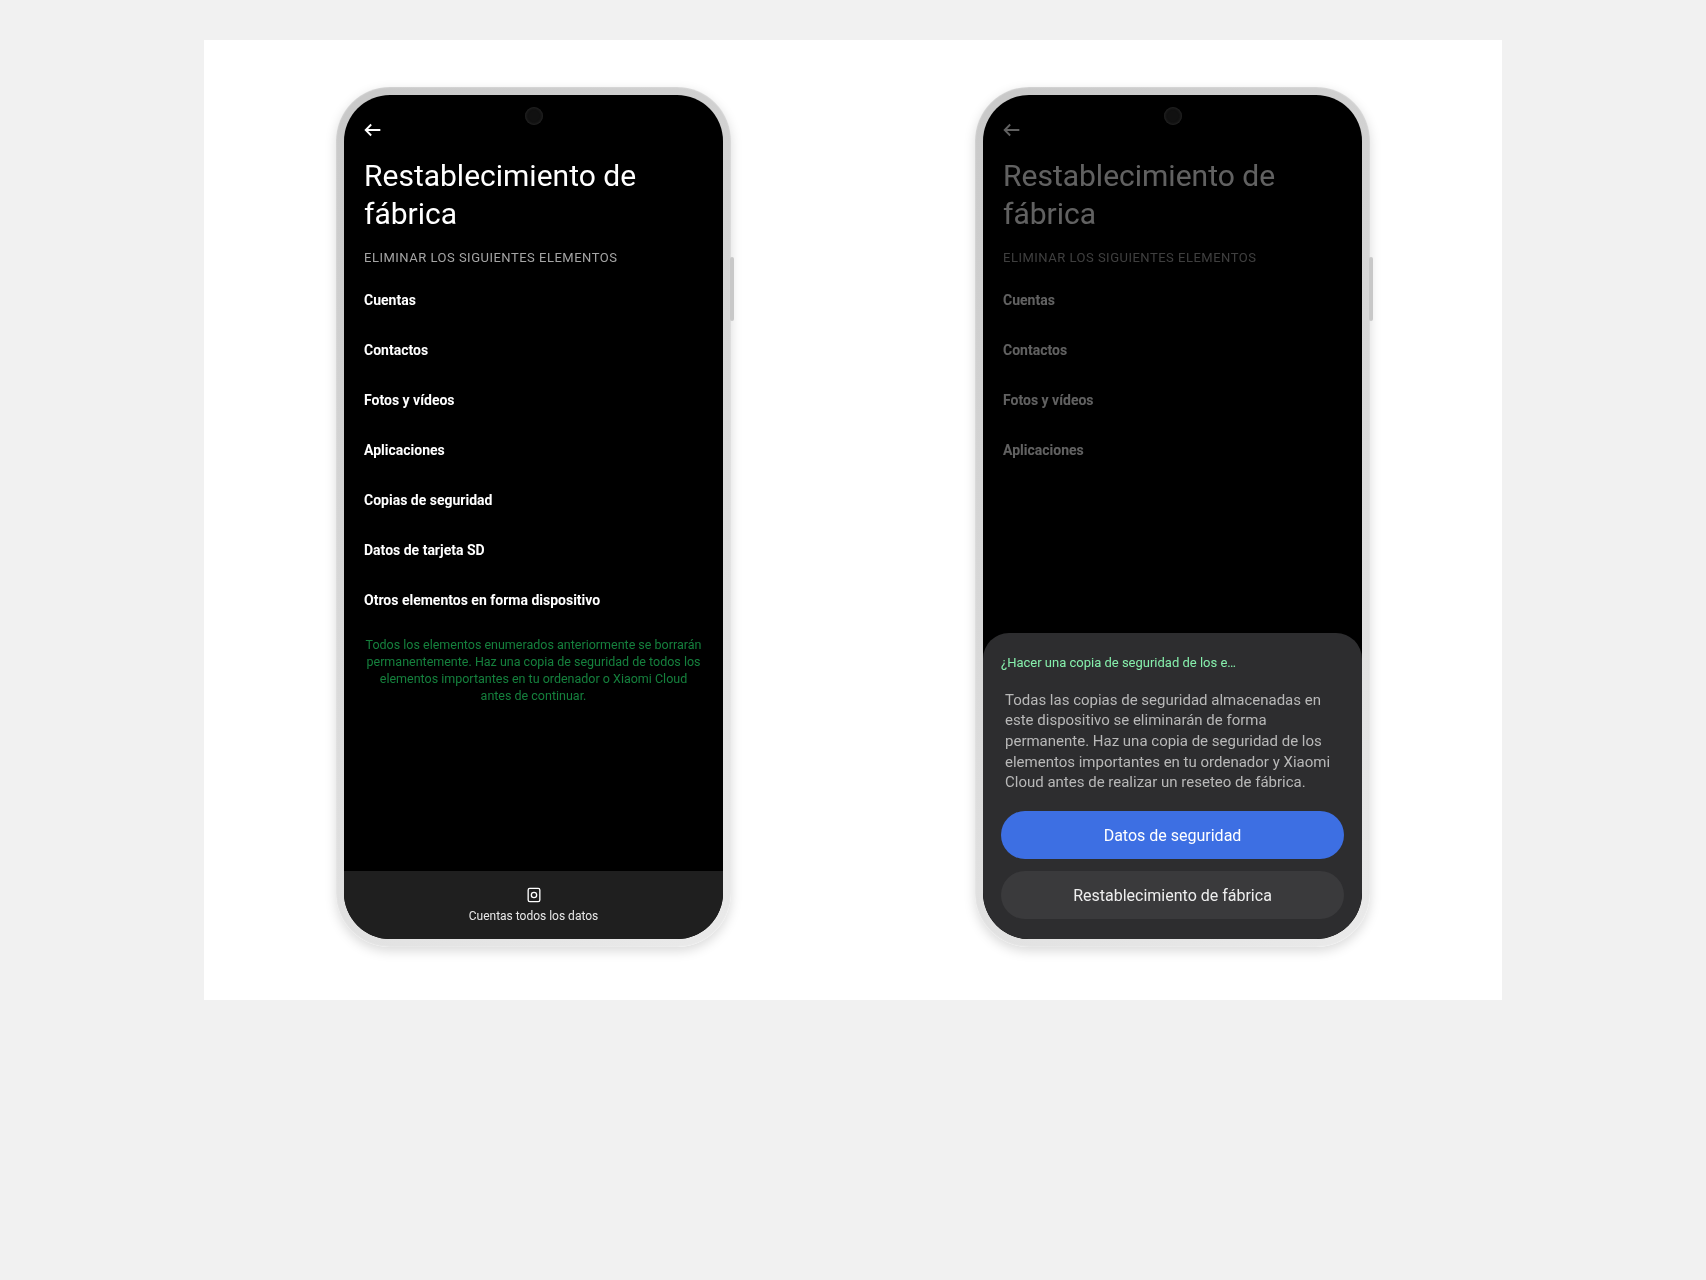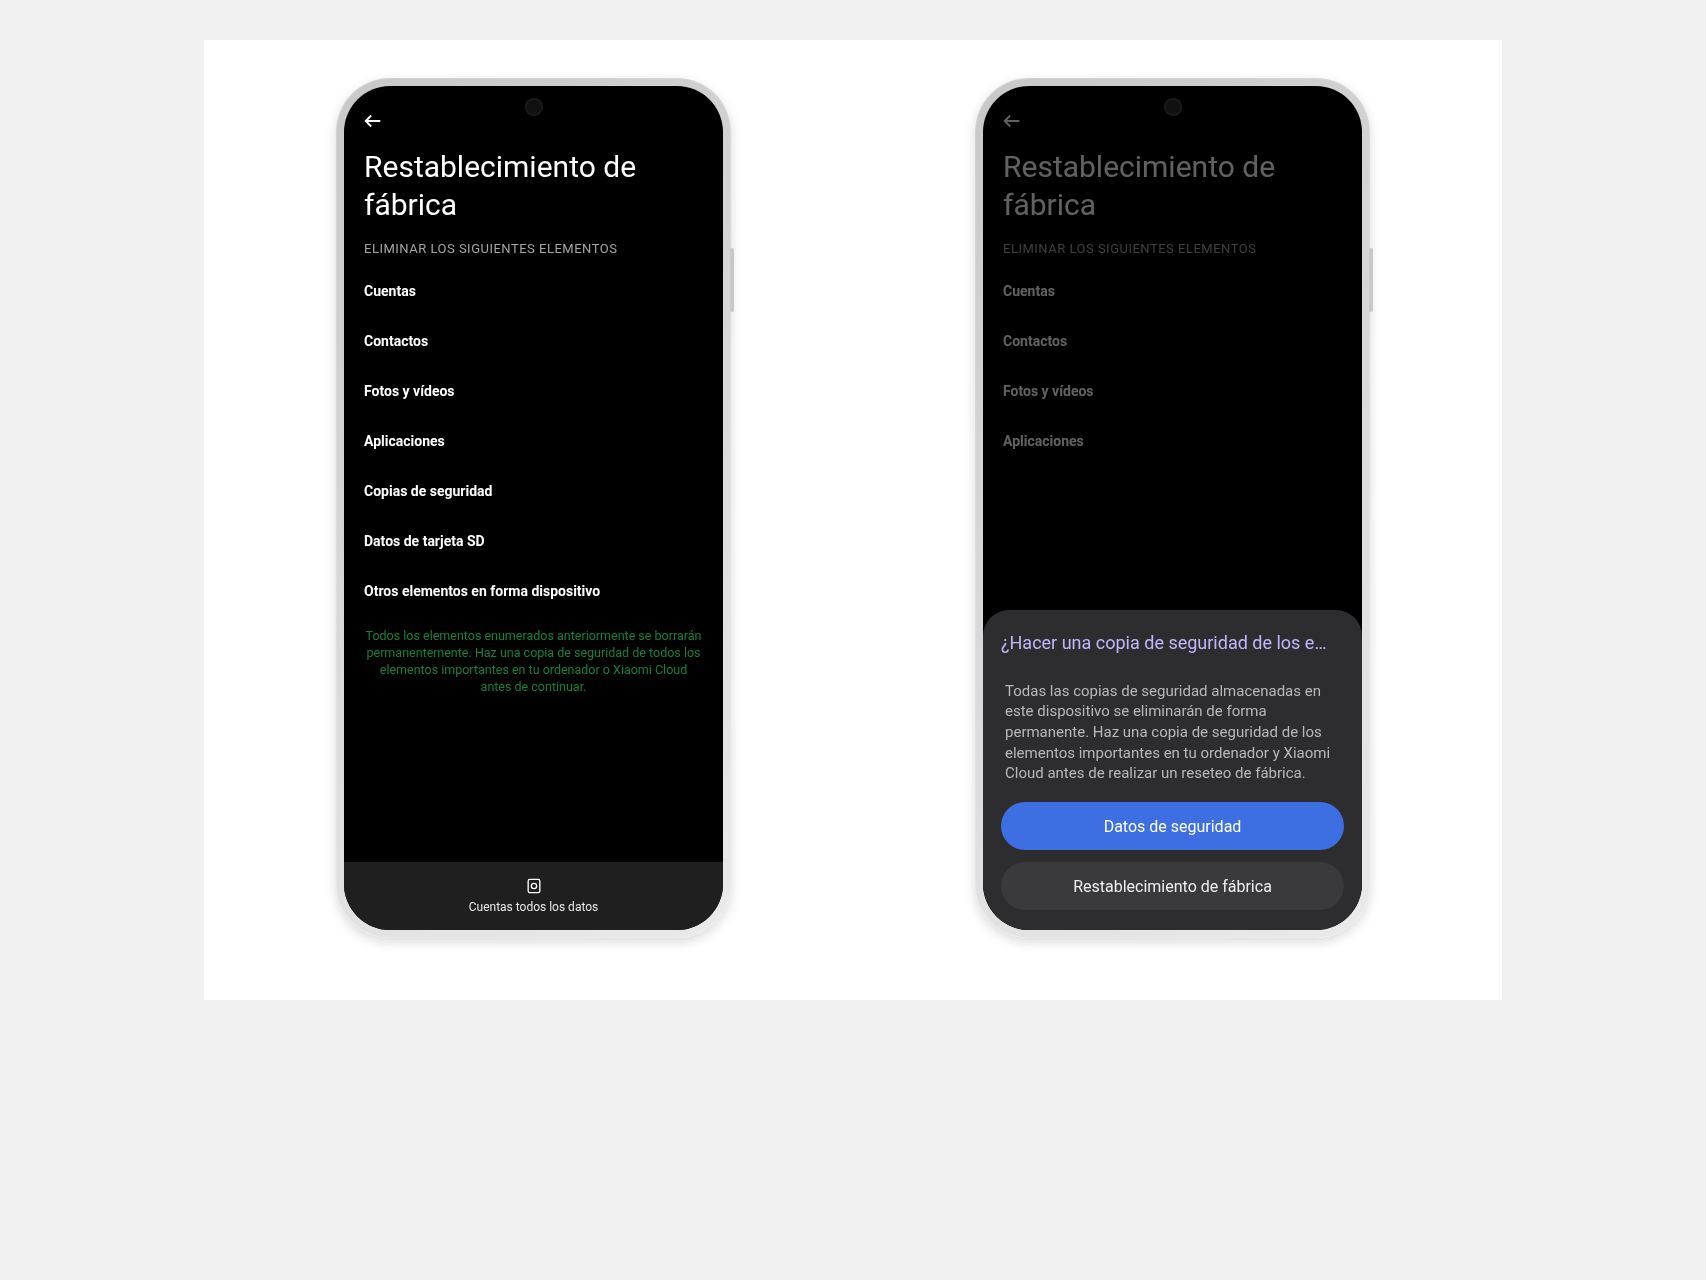--- a/index.html
+++ b/index.html
@@ -3,21 +3,21 @@
   <meta charset="utf-8">
   <style>
     * { margin:0; padding:0; box-sizing:border-box; font-family: Roboto, "Helvetica Neue", Arial, sans-serif; -webkit-font-smoothing:antialiased; }
     body { background:#f1f1f1; width:1706px; height:1280px; position:relative; }
     .stage { width:1298px; height:960px; margin:40px auto; position:relative; background:#fff; }
 
     .phone {
       position:absolute;
       width:395px;
       height:860px;
-      top:38px;
+      top:47px;
       border-radius:54px;
       background:linear-gradient(145deg,#c8c8c8,#eaeaea);
       box-shadow:0 4px 12px rgba(0,0,0,.15), inset 0 0 2px rgba(255,255,255,.6);
       padding:8px;
     }
     .phone.p1 { left:132px; }
     .phone.p2 { left:771px; }
     .power { position:absolute; right:-3px; top:170px; width:4px; height:64px; background:#c8c8c8; border-radius:2px; }
     .screen { width:100%; height:100%; background:#000; border-radius:46px; overflow:hidden; position:relative; color:#fff; display:flex; flex-direction:column; }
 
@@ -41,21 +41,21 @@
 
     .sheet {
       position:absolute; left:0; right:0; bottom:0;
       background:#2d2d2f;
       border-top-left-radius:26px; border-top-right-radius:26px;
       border-bottom-left-radius:46px; border-bottom-right-radius:46px;
       padding:22px 18px 20px;
       opacity:1;
       display:flex; flex-direction:column;
     }
-    .sheet-title { font-size:18px; font-weight:400; color:#c4b5fd; white-space:nowrap; overflow:hidden; text-overflow:ellipsis; margin-bottom:28px; }
+    .sheet-title { font-size:13px; font-weight:400; color:#86efac; white-space:nowrap; overflow:hidden; text-overflow:ellipsis; margin-bottom:20px; }
     .sheet-body { font-size:15px; color:#b8b8b8; line-height:1.38; padding:0 4px; }
     .btn { margin-top:18px; border:none; width:100%; height:48px; border-radius:28px; font-size:16px; cursor:pointer; }
     .btn.primary { background:#3d6fe3; color:#fff; }
     .btn.secondary { background:#3a3a3c; color:#eee; margin-top:12px; }
   </style>
 </head>
 <body>
 
 <div class="stage">
 

